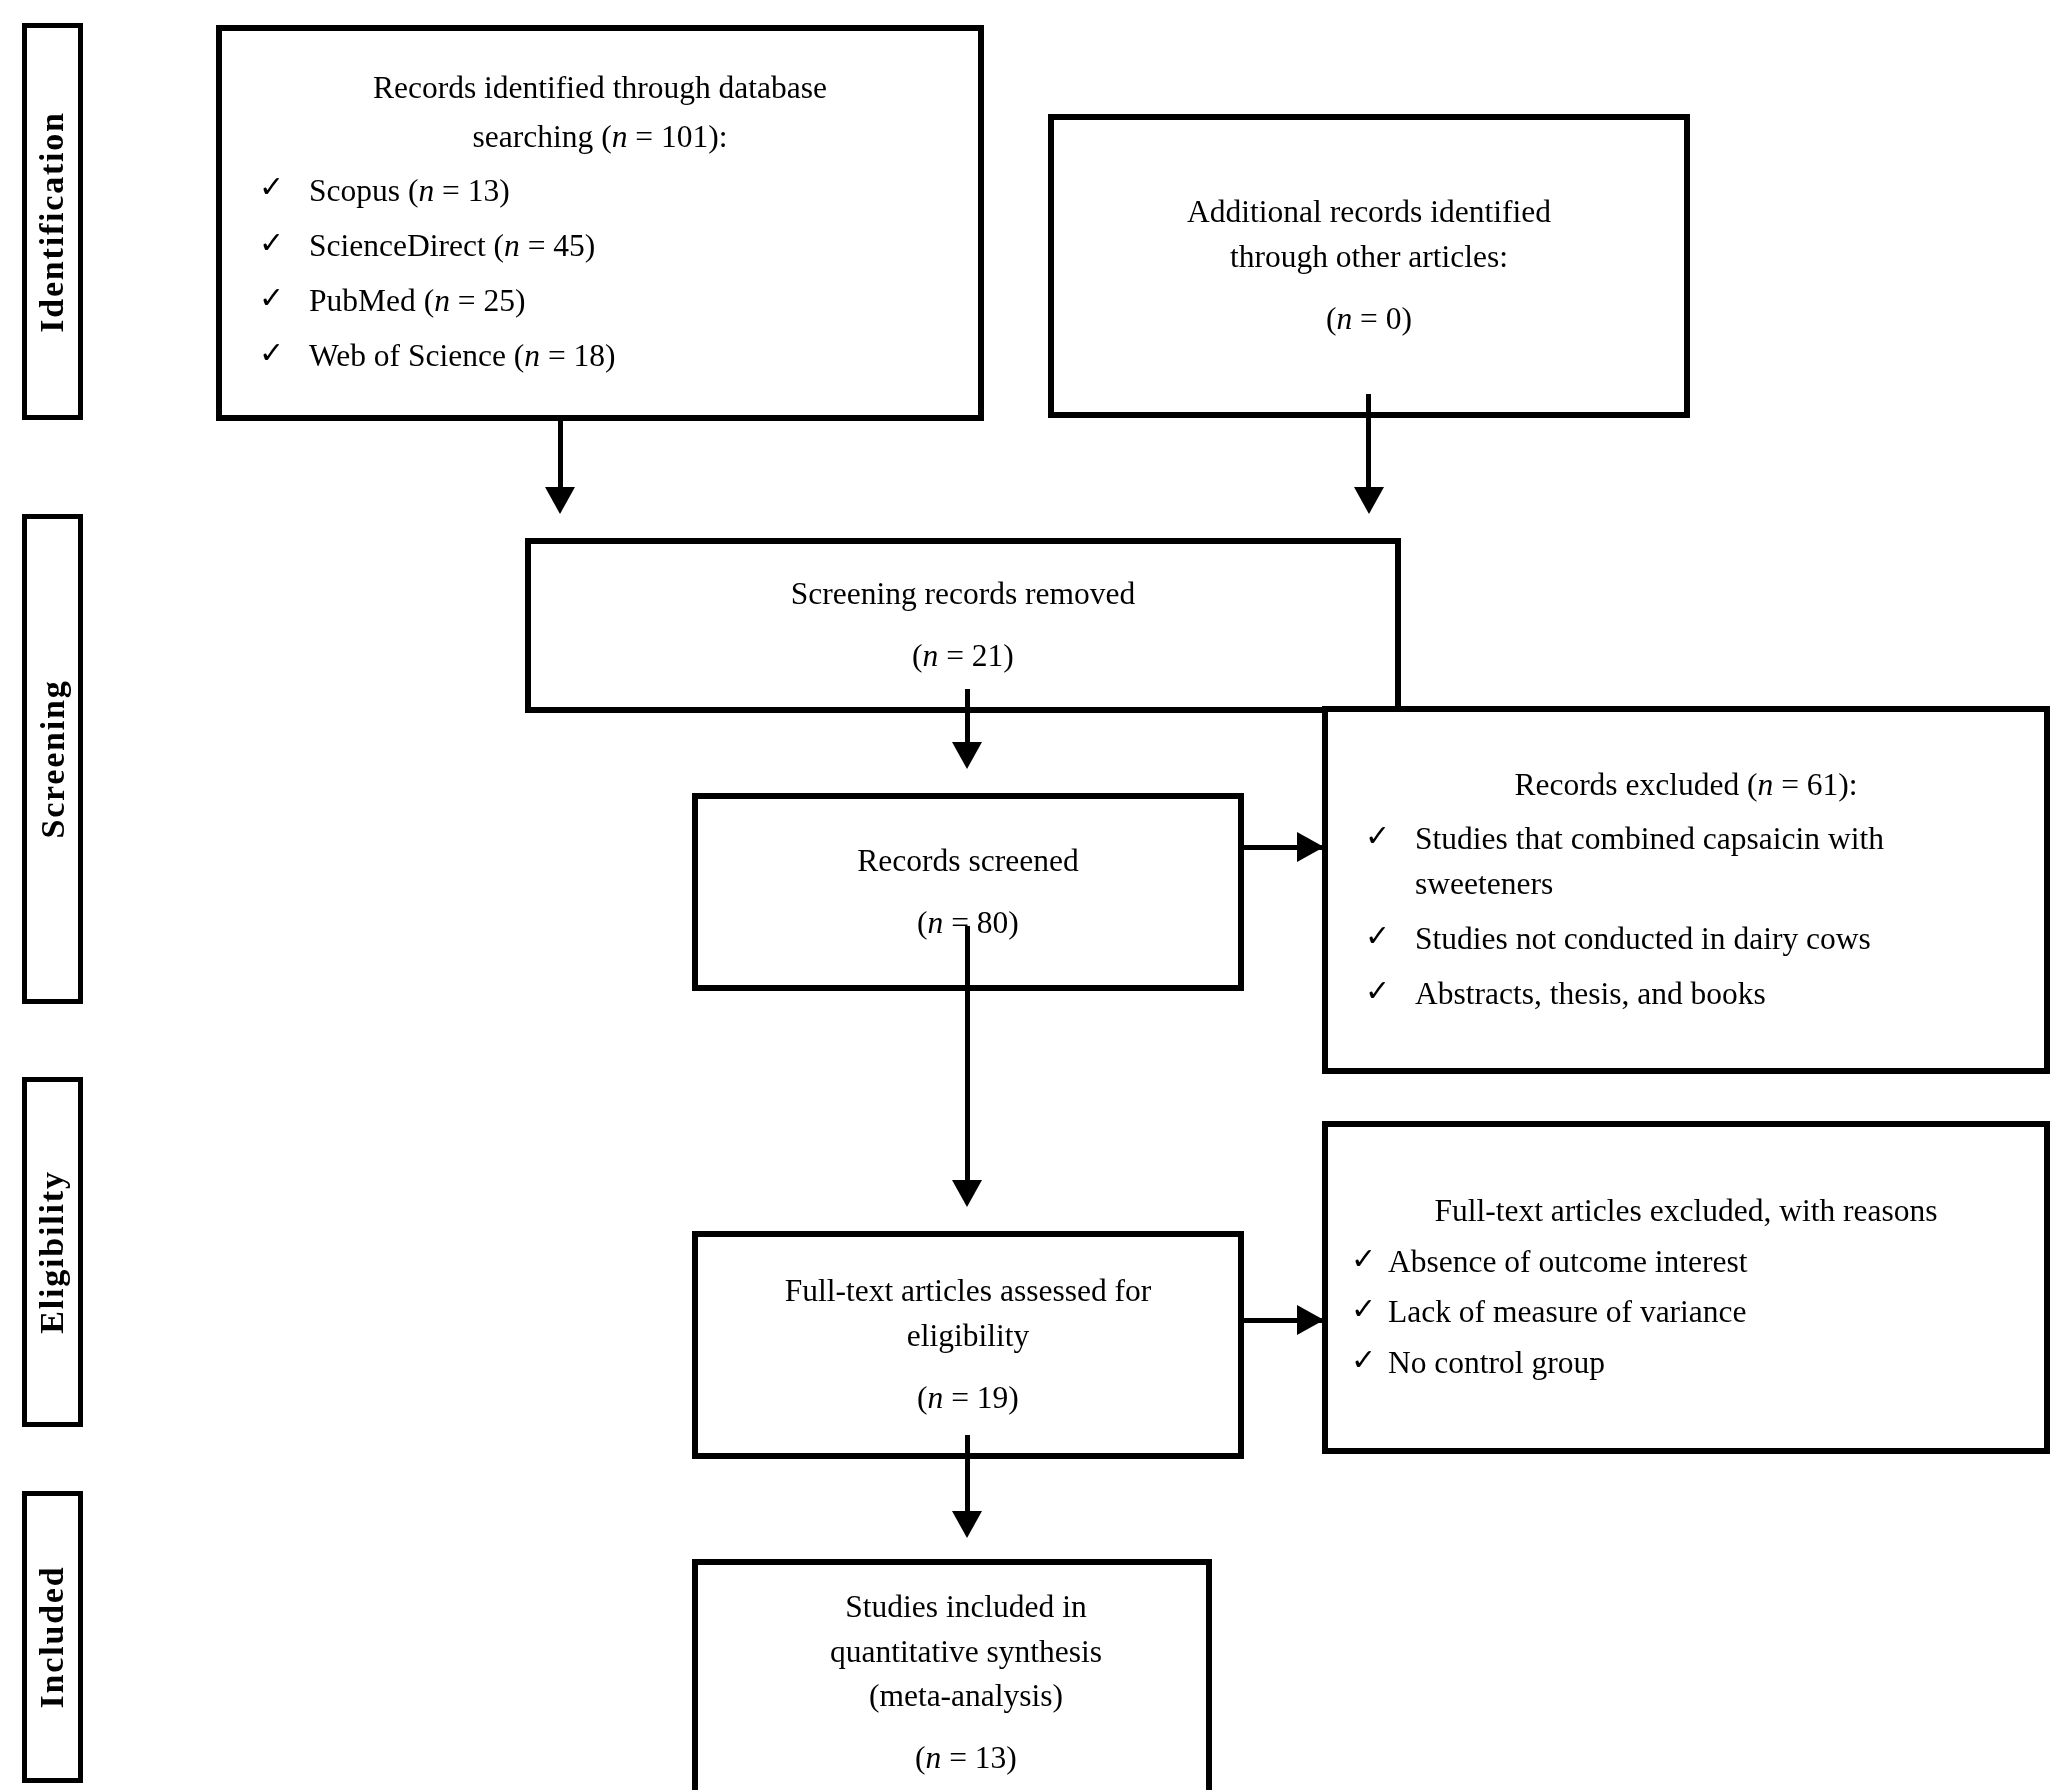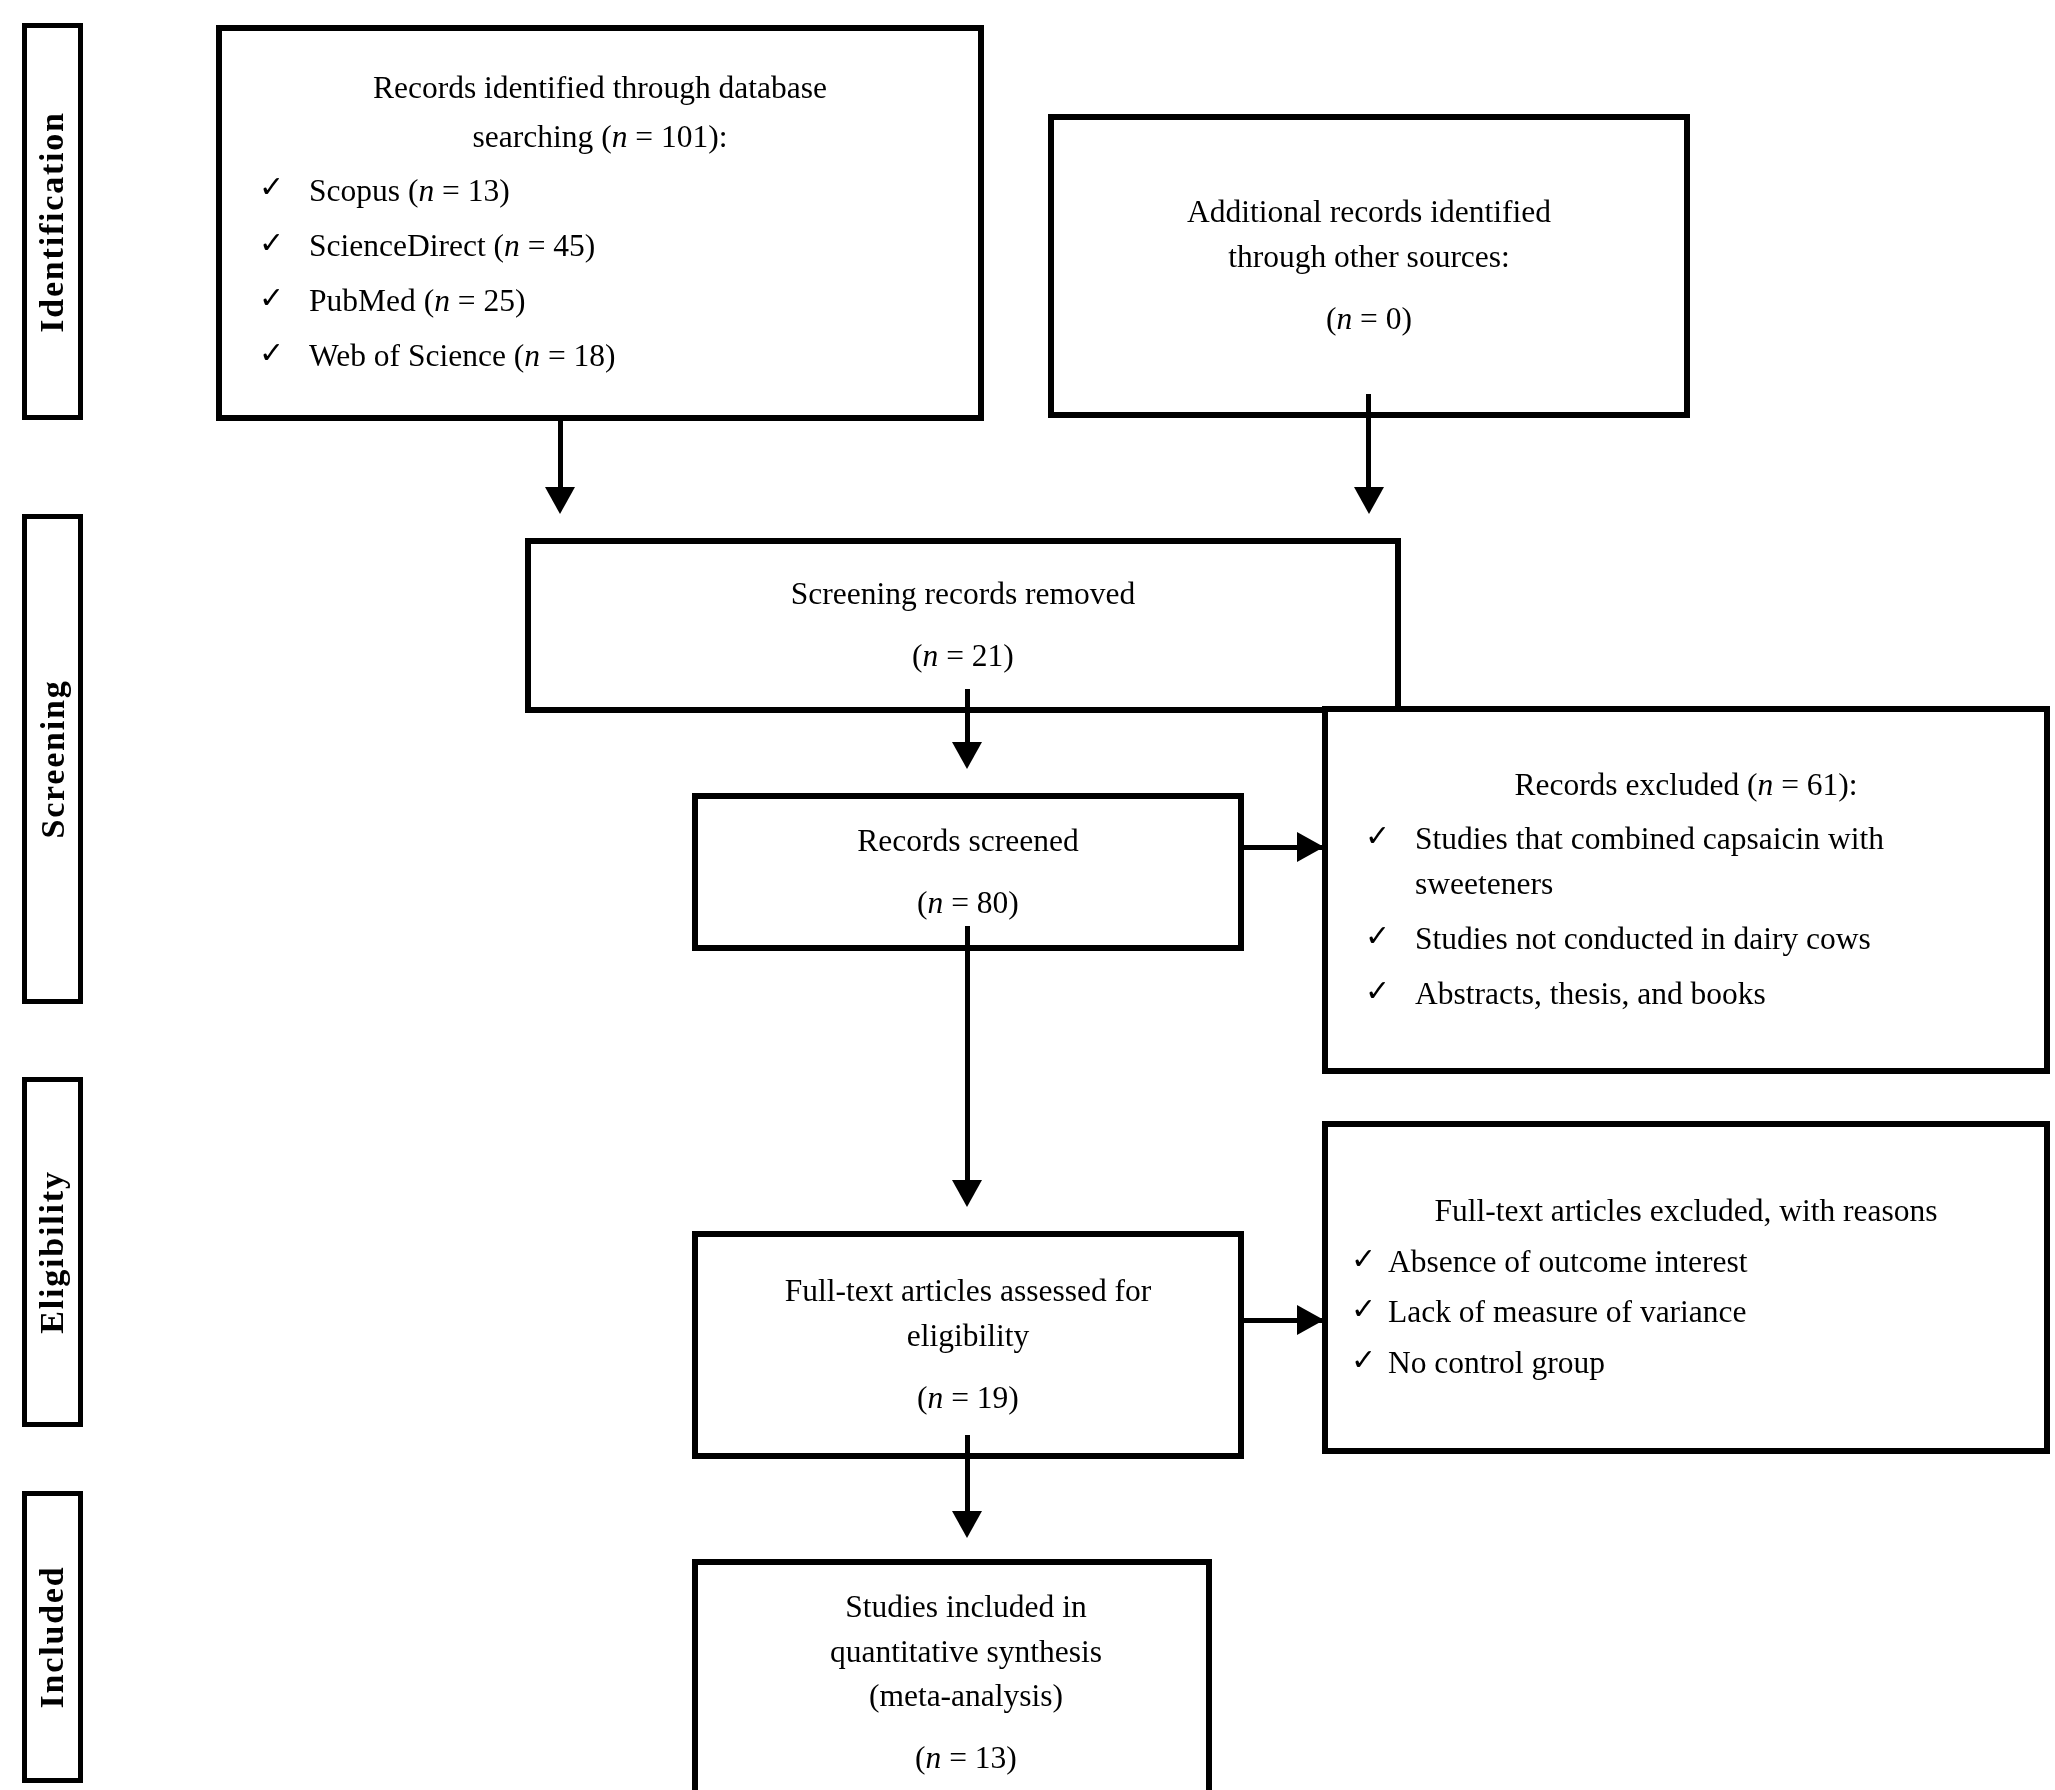--- a/index.html
+++ b/index.html
@@ -122,39 +122,39 @@
       </li>
       <li>
         <span class="chk">✓</span>
         <span>Web of Science (<span class="n">n</span> = 18)</span>
       </li>
     </ul>
   </div>
 
   <div class="node center" style="left:1048px;top:90px;width:642px;height:304px;">
     <span class="hdr">Additional records identified</span>
-    <span class="hdr">through other sources:</span>
+    <span class="hdr">through other articles:</span>
     <span class="nline">(<span class="n">n</span> = 0)</span>
   </div>
 
   <div class="vline" style="left:558px;top:420px;height:70px;"></div>
   <div class="arrow-down" style="left:545px;top:487px;"></div>
 
   <div class="vline" style="left:1366px;top:394px;height:96px;"></div>
   <div class="arrow-down" style="left:1354px;top:487px;"></div>
 
   <div class="node center" style="left:525px;top:514px;width:876px;height:175px;">
     <span class="hdr">Screening records removed</span>
     <span class="nline">(<span class="n">n</span> = 21)</span>
   </div>
 
   <div class="vline" style="left:965px;top:689px;height:55px;"></div>
   <div class="arrow-down" style="left:952px;top:742px;"></div>
 
-  <div class="node center" style="left:692px;top:769px;width:552px;height:158px;">
+  <div class="node center" style="left:692px;top:769px;width:552px;height:198px;">
     <span class="hdr">Records screened</span>
     <span class="nline">(<span class="n">n</span> = 80)</span>
   </div>
 
   <div class="hline" style="left:1243px;top:845px;width:85px;"></div>
   <div class="arrow-right" style="left:1297px;top:832px;"></div>
 
   <div class="node" style="left:1322px;top:706px;width:728px;height:368px;">
     <span class="hdr">Records excluded (<span class="n">n</span> = 61):</span>
     <ul class="checks">

